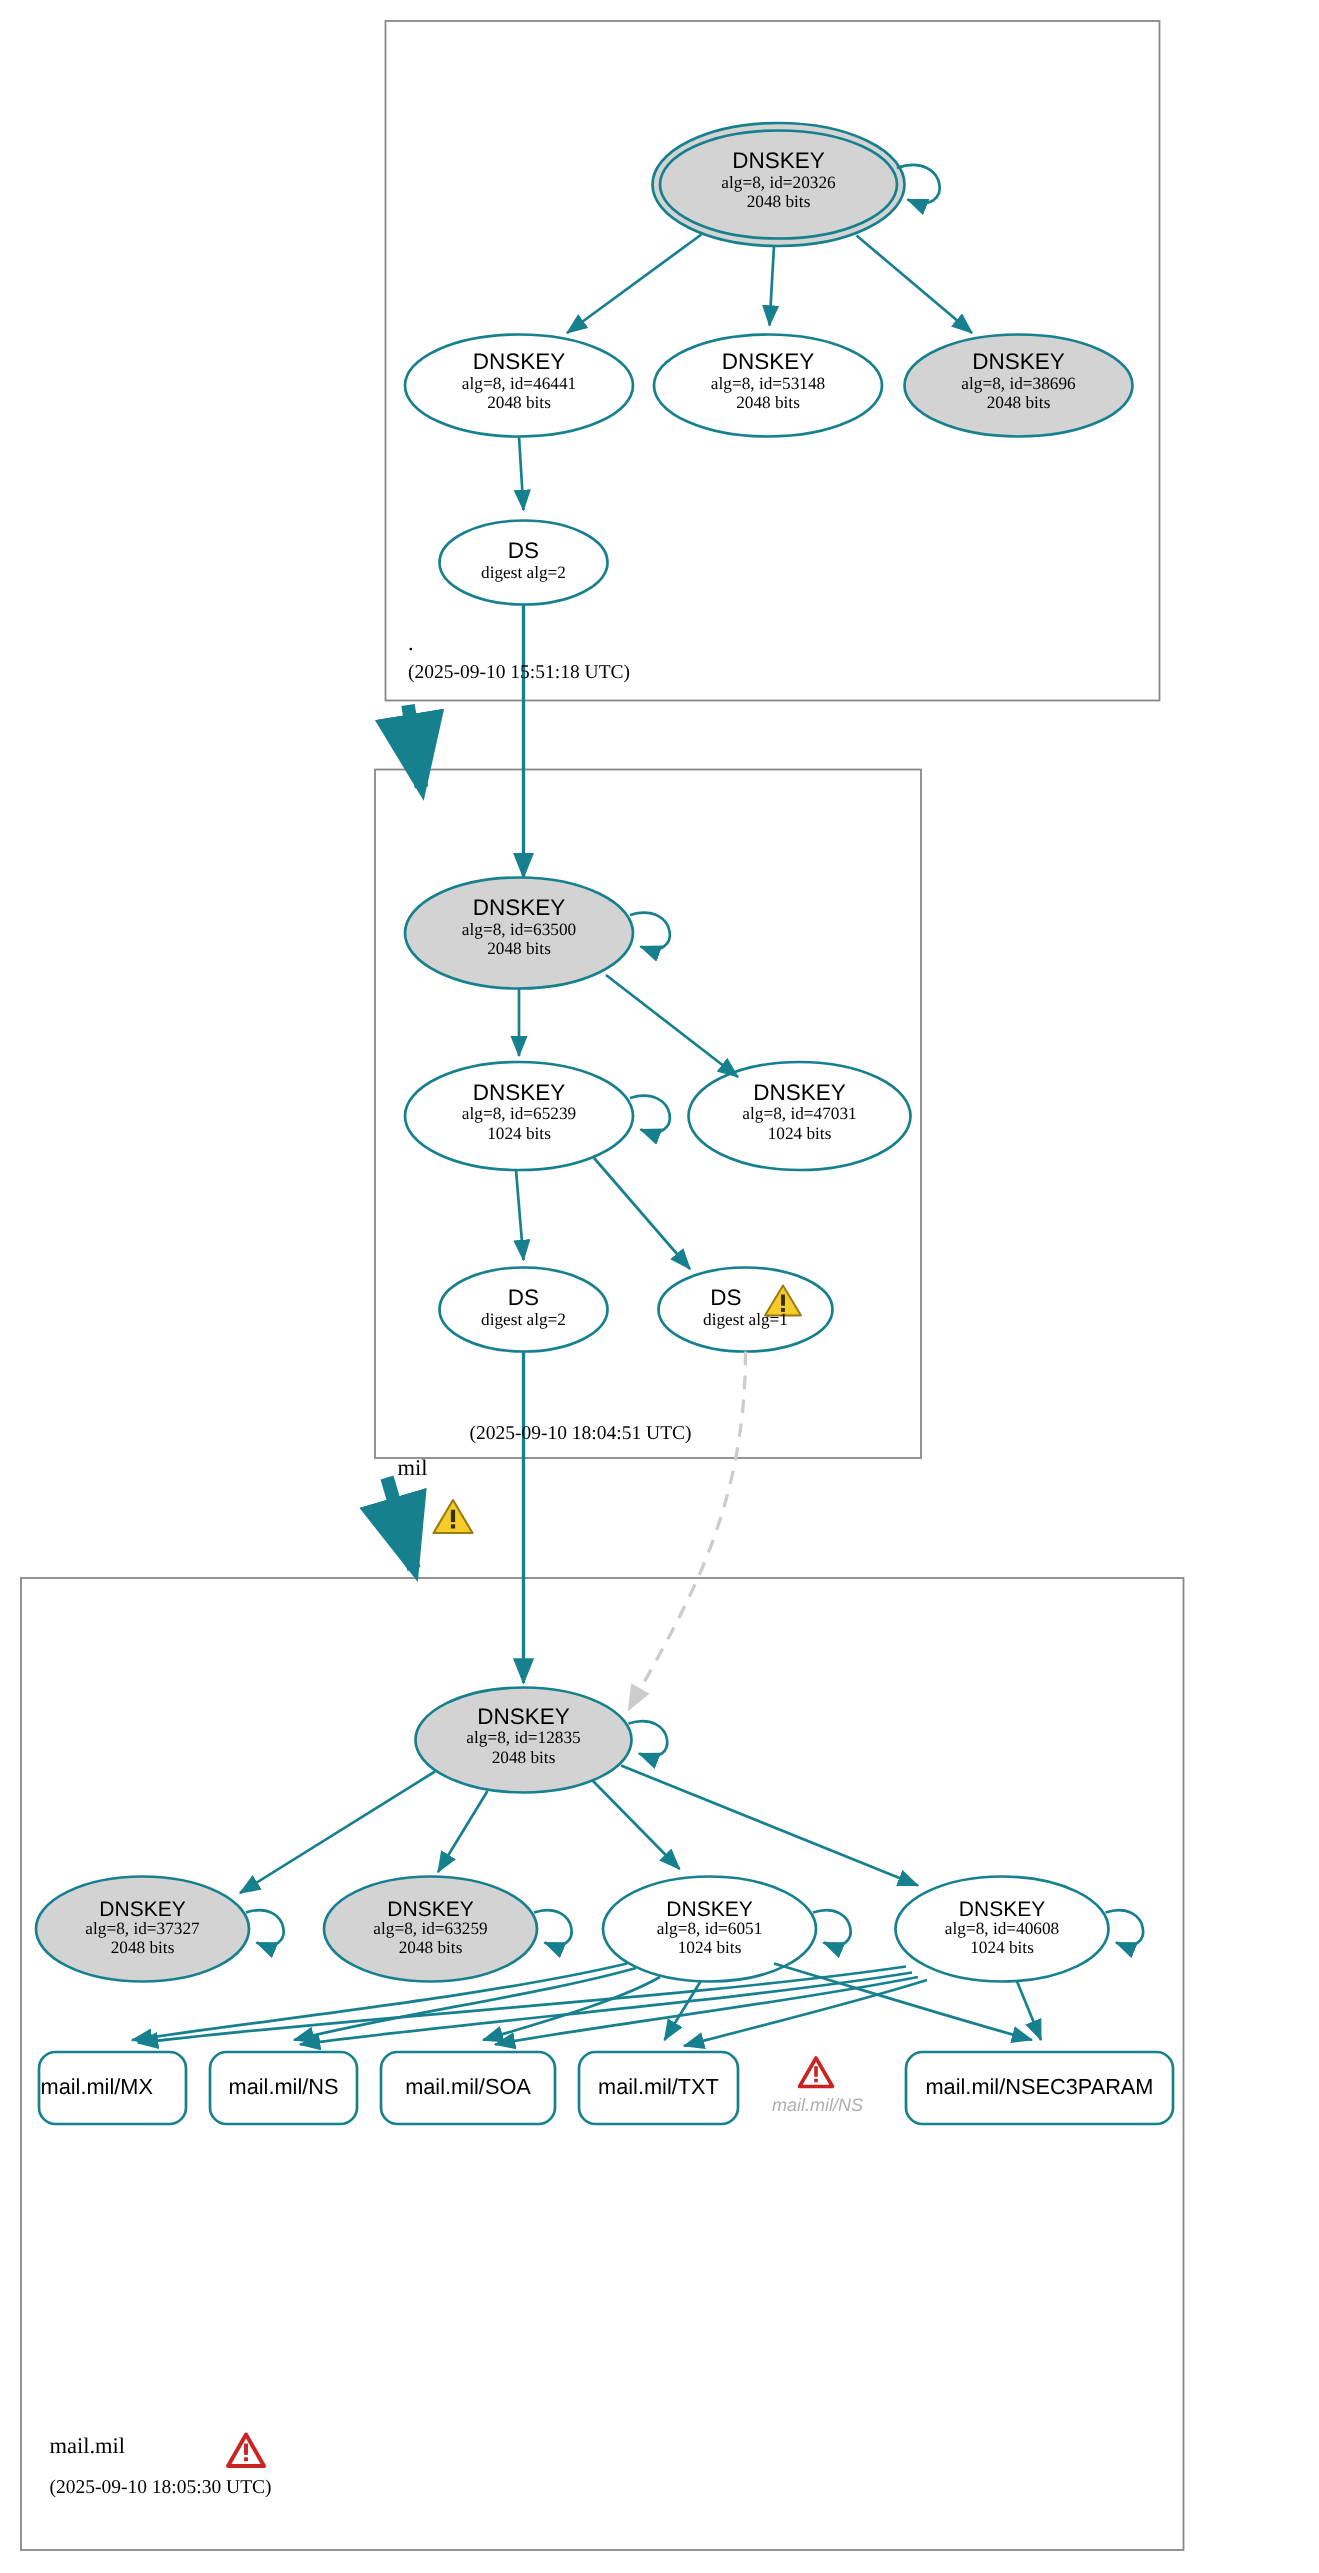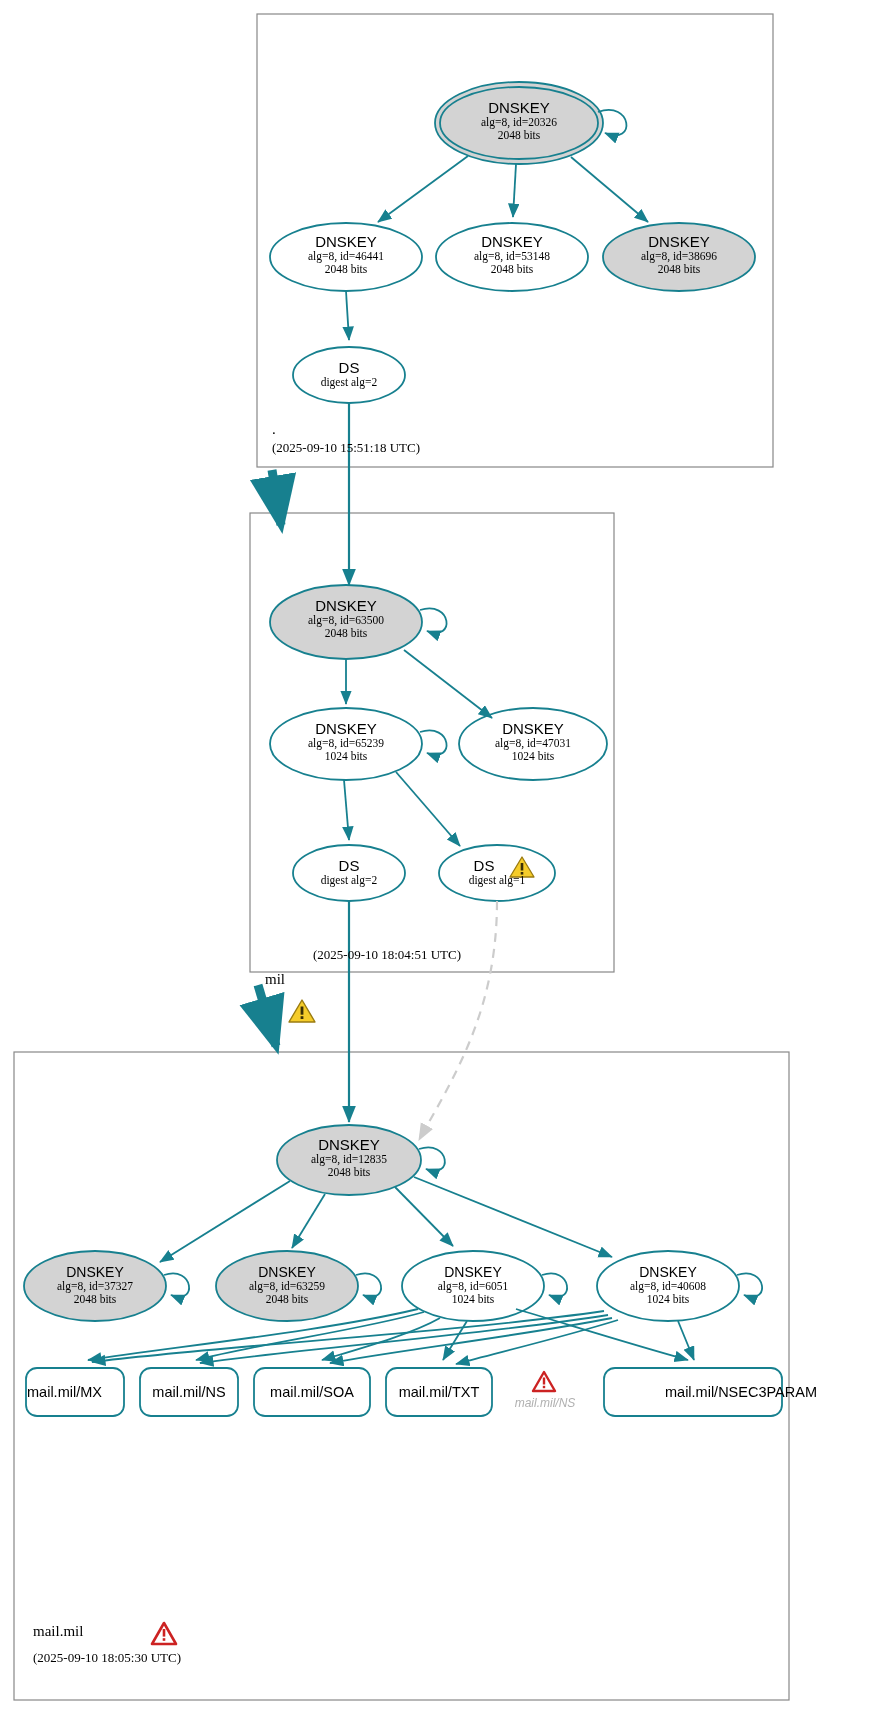--- a/index.html
+++ b/index.html
@@ -231,20 +231,20 @@
   <div class="node-text" style="left:593px;top:1264px;width:150px;">
     <div class="nk-title" style="font-size:14px;">DNSKEY</div>
     <div class="nk-sub">alg=8, id=40608</div>
     <div class="nk-sub">1024 bits</div>
   </div>
 
   <div class="rr-label" style="left:26px;top:1384px;width:77px;">mail.mil/MX</div>
   <div class="rr-label" style="left:140px;top:1384px;width:98px;">mail.mil/NS</div>
   <div class="rr-label" style="left:254px;top:1384px;width:116px;">mail.mil/SOA</div>
   <div class="rr-label" style="left:386px;top:1384px;width:106px;">mail.mil/TXT</div>
-  <div class="rr-label" style="left:604px;top:1384px;width:178px;padding-left:48px;">mail.mil/NSEC3PARAM</div>
+  <div class="rr-label" style="left:604px;top:1384px;width:178px;">mail.mil/NSEC3PARAM</div>
 
   <div class="err-label" style="left:489px;top:1396px;width:112px;">mail.mil/NS</div>
 
   <div class="zone-name" style="left:33px;top:1623px;text-align:right;">mail.mil</div>
   <div class="zone-ts" style="left:33px;top:1650px;">(2025-09-10 18:05:30 UTC)</div>
 
 </div>
 
 </body></html>

